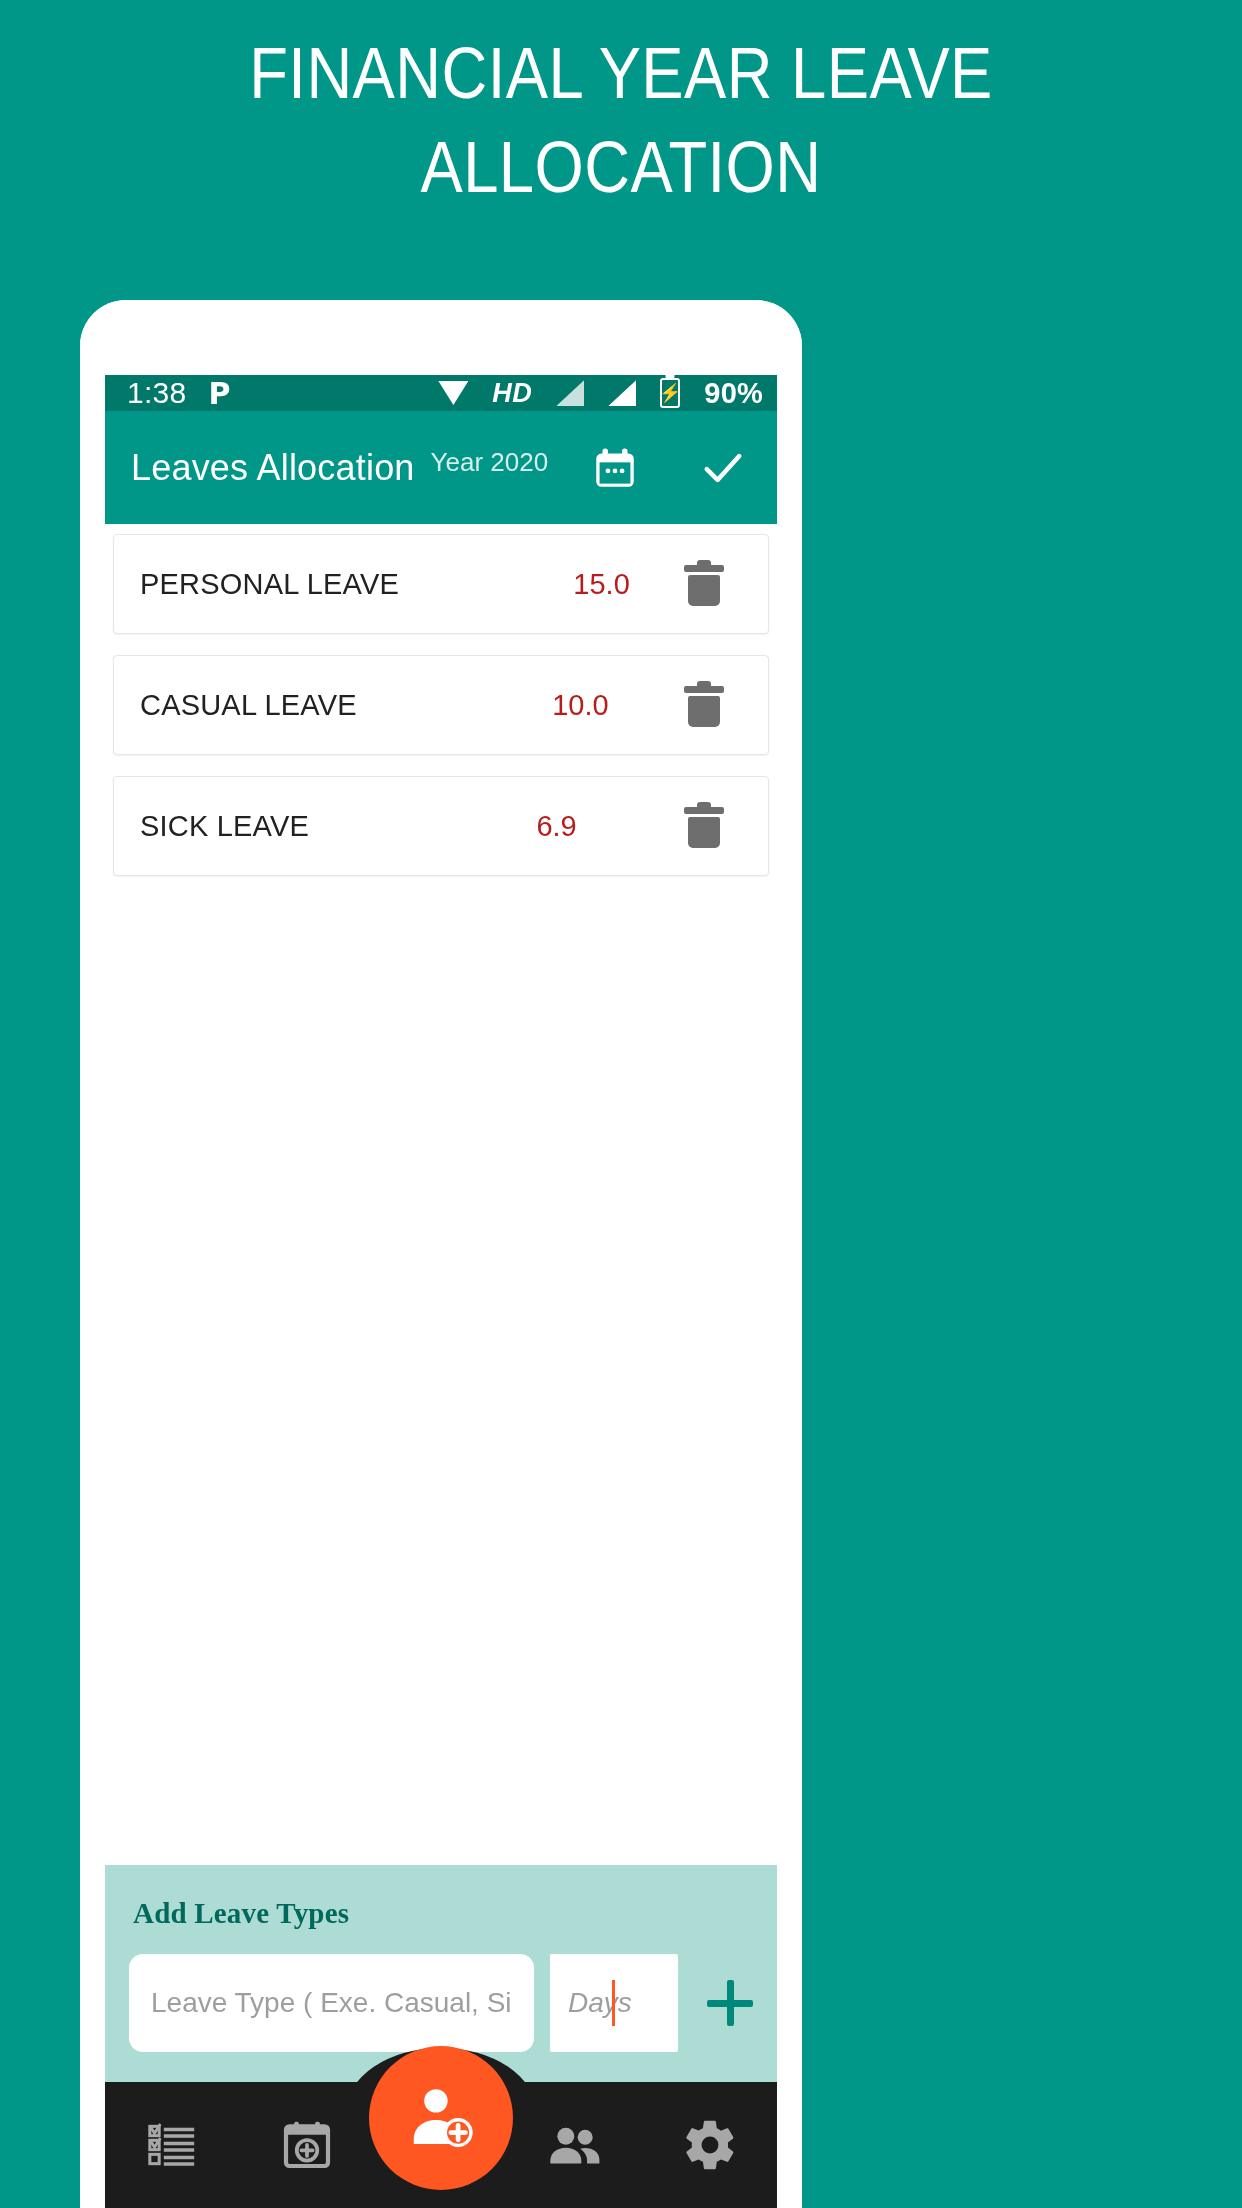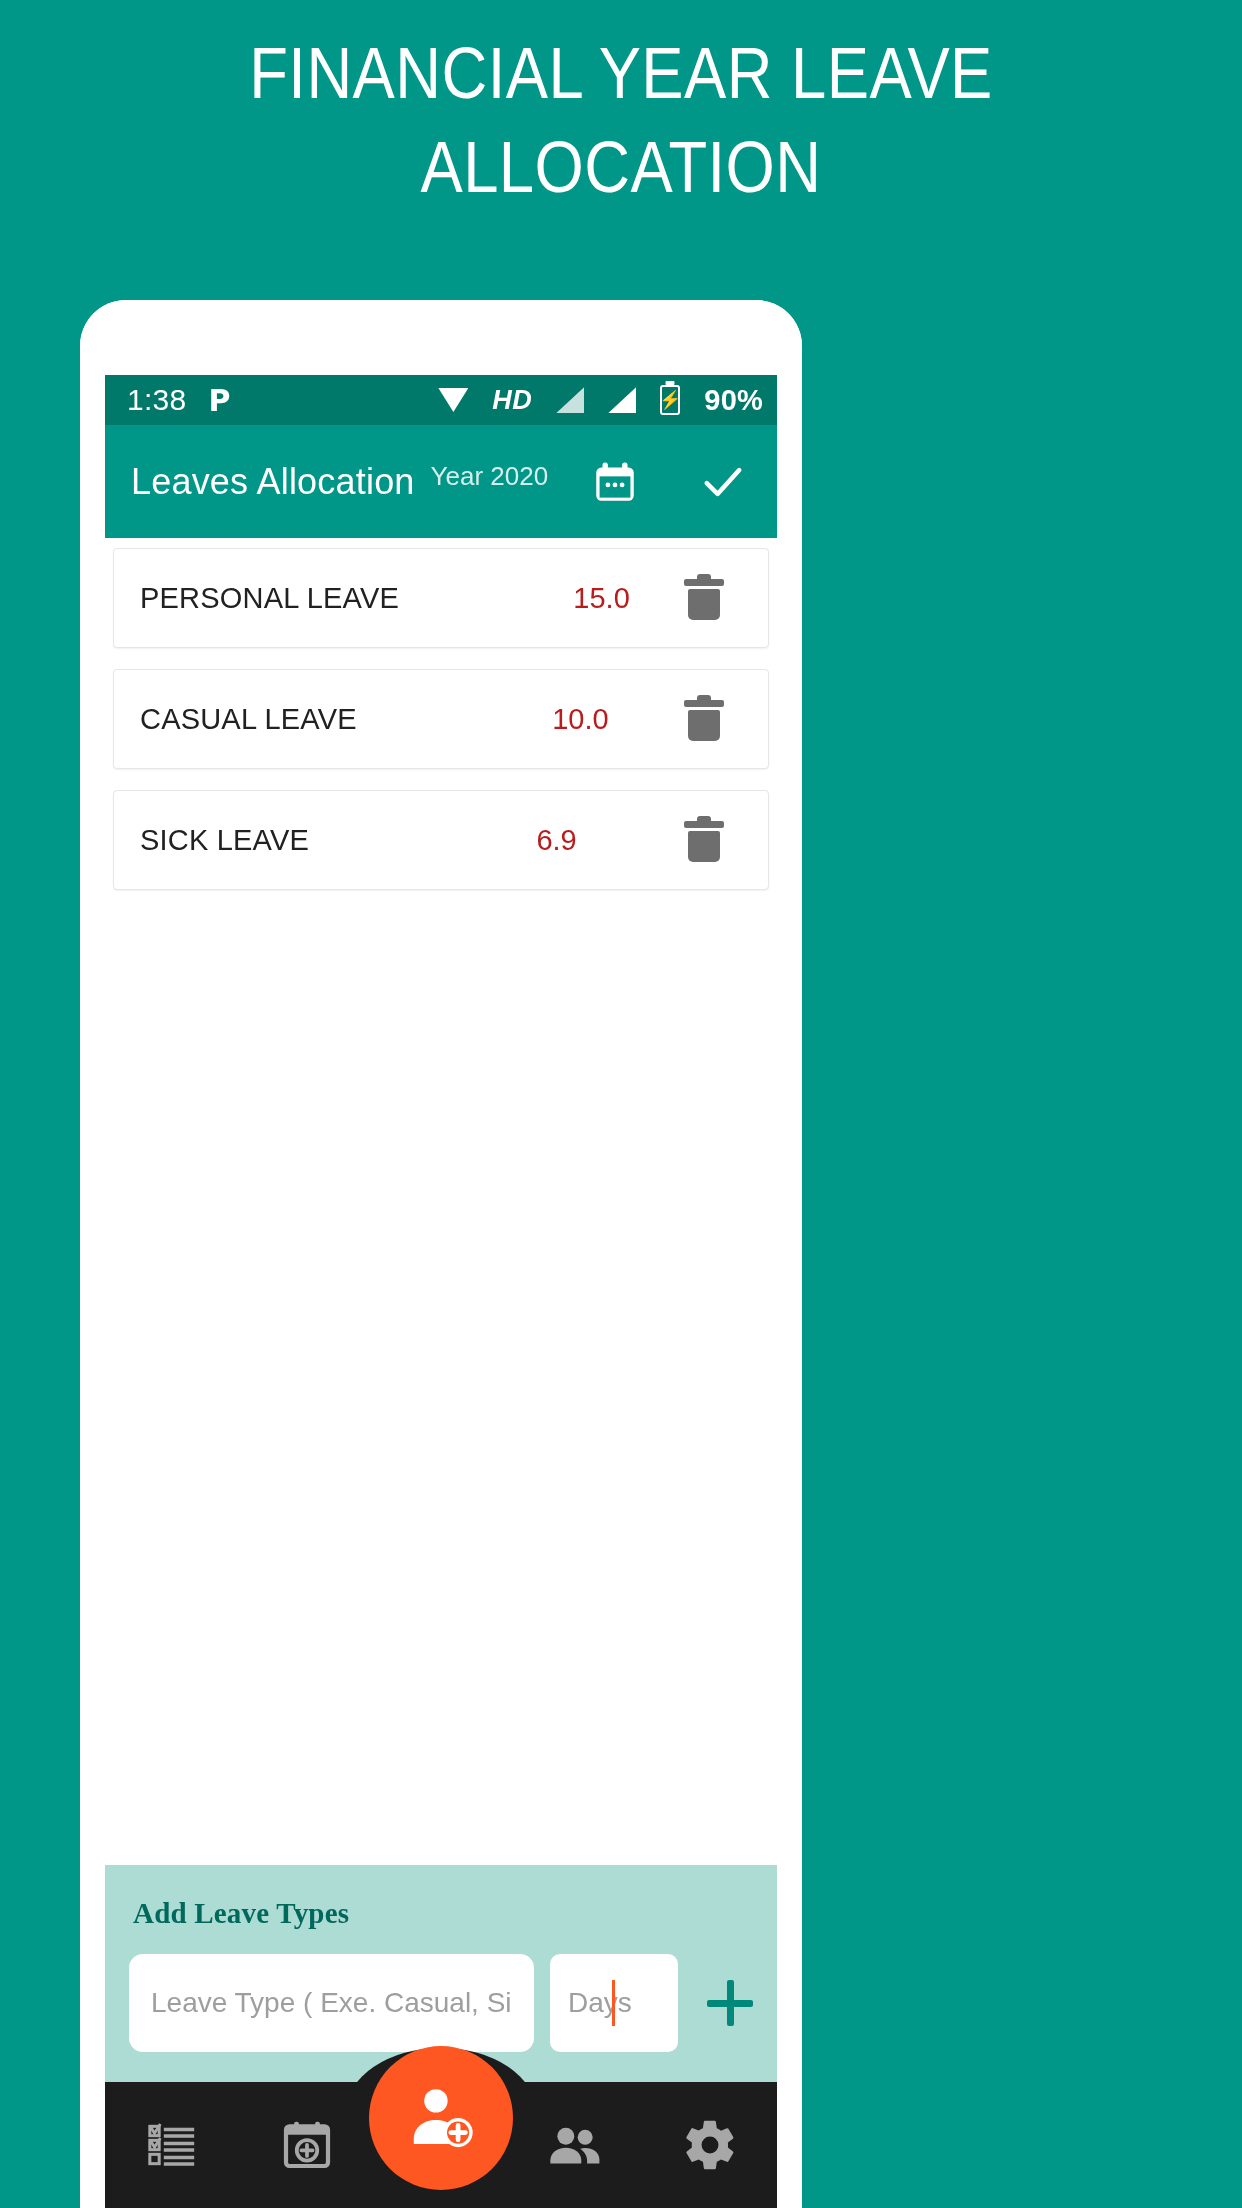--- a/index.html
+++ b/index.html
@@ -45,21 +45,21 @@
     left: 25px; top: 75px;
     width: 672px; height: 1833px;
     background: #ffffff;
     overflow: hidden;
     display: flex;
     flex-direction: column;
   }
 
   
   .status-bar {
-    height: 50px;
+    height: 36px;
     background: #00796b;
     color: #ffffff;
     display: flex;
     align-items: center;
     padding: 0 14px 0 22px;
     flex: 0 0 auto;
   }
   .status-left { display: flex; align-items: center; gap: 22px; }
   .status-time { font-size: 30px; font-weight: 500; letter-spacing: 0.3px; }
   .status-p {
@@ -169,26 +169,27 @@
     font-size: 28px;
     font-family: "Liberation Sans", sans-serif;
     color: #333333;
   }
   .input-type::placeholder { color: #9e9e9e; }
   .input-days-wrap { position: relative; flex: 0 0 auto; }
   .input-days {
     width: 128px; height: 98px;
     background: #ffffff;
     border: none; outline: none;
-    border-radius: 10px;
+    border-radius: 2px;
     padding: 0 18px;
     font-size: 28px;
     font-family: "Liberation Sans", sans-serif;
     color: #333333;
     text-align: left;
+    font-style: italic;
   }
   .input-days::placeholder { color: #9e9e9e; }
   .caret {
     position: absolute;
     top: 26px; left: 62px;
     width: 3px; height: 46px;
     background: #ff5722;
   }
   .add-plus {
     flex: 0 0 auto;

